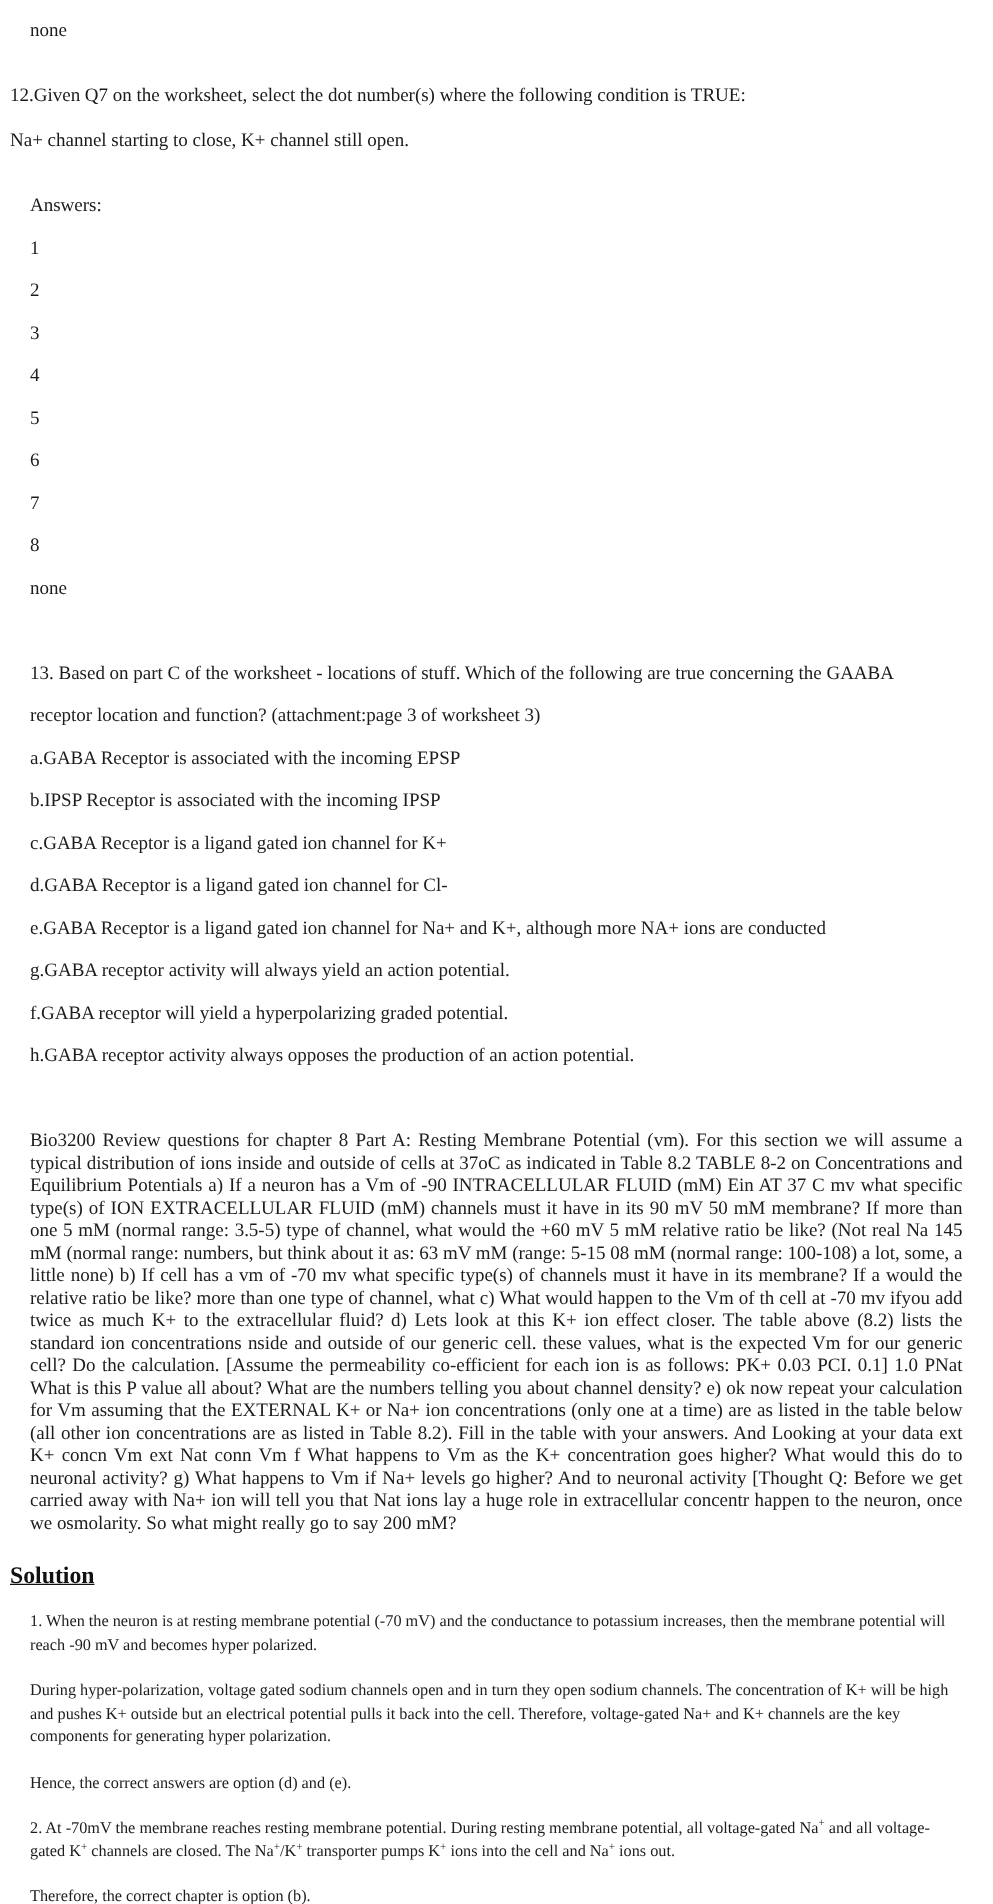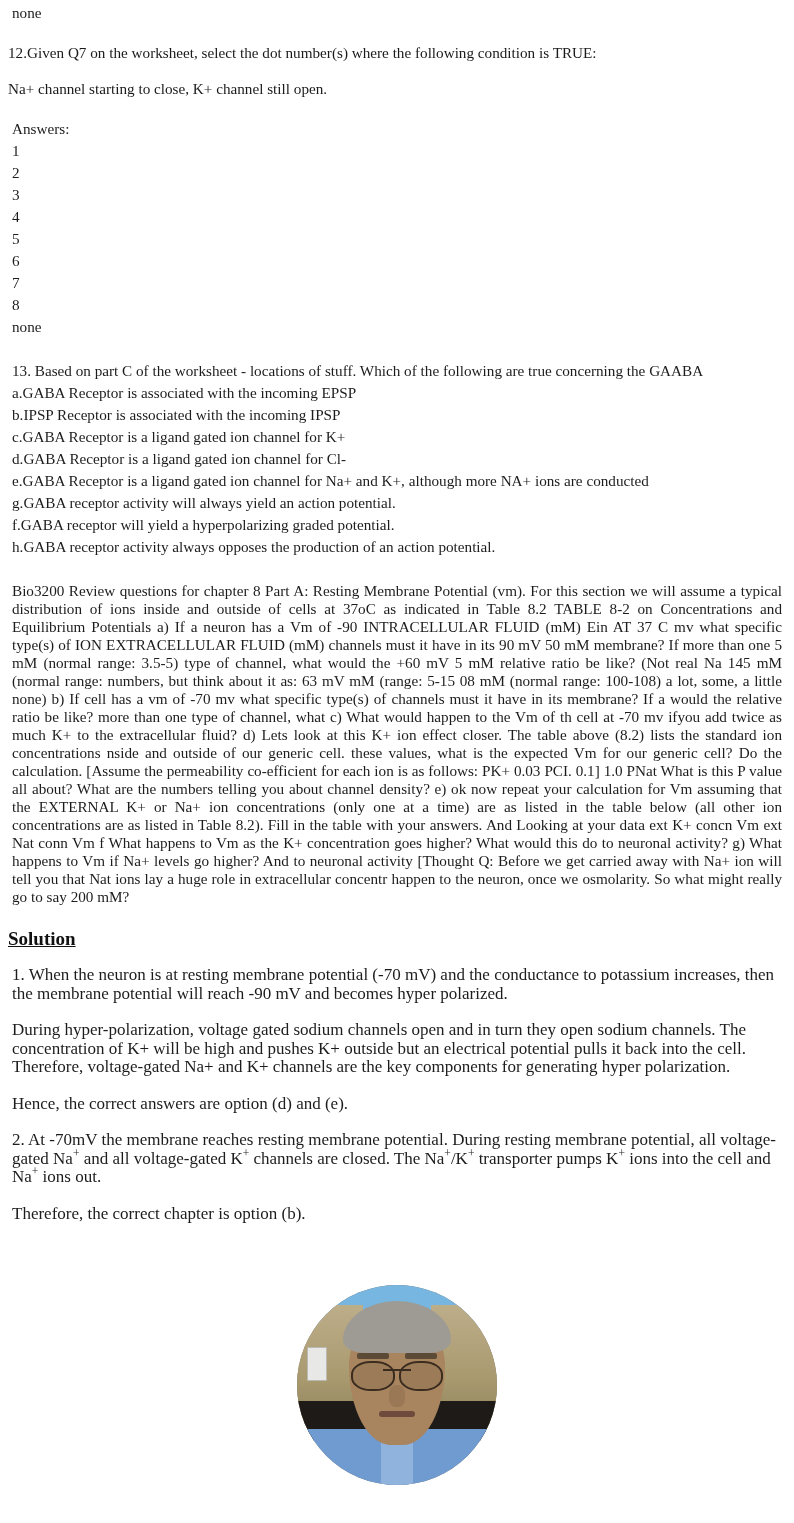--- a/index.html
+++ b/index.html
@@ -15,21 +15,21 @@
     color: #1a1a1a;
     -webkit-font-smoothing: antialiased;
   }
   .page {
     width: 794px;
     box-sizing: border-box;
     padding: 0 8px 0 8px;
     position: relative;
   }
   p, .line {
-    margin: 4px;
+    margin: 16px;
     font-size: 15.2px;
     line-height: 18px;
     color: #1c1c1c;
   }
   .gap {
     height: 18px;
   }
   .q-line {
     font-size: 15.2px;
     line-height: 18px;
@@ -48,21 +48,21 @@
   h2.solution {
     font-family: "Liberation Serif", "DejaVu Serif", serif;
     font-weight: bold;
     font-size: 19px;
     line-height: 22px;
     margin: 22px 0 16px 0;
     color: #111111;
     text-decoration: underline;
   }
   .sol-para {
-    font-size: 17px;
+    font-size: 13px;
     line-height: 18.5px;
     margin-bottom: 18px;
   }
   sup {
     font-size: 0.68em;
     vertical-align: super;
     line-height: 0;
   }
   .avatar-wrap {
     width: 100%;
@@ -259,20 +259,21 @@
     <div class="line">6</div>
     <div class="line">7</div>
     <div class="line">8</div>
     <div class="line">none</div>
   </div>
 
   <div class="gap"></div>
 
   <div class="opts">
     <div class="line">13. Based on part C of the worksheet - locations of stuff. Which of the following are true concerning the GAABA</div>
+    <div class="line">receptor location and function? (attachment:page 3 of worksheet 3)</div>
     <div class="line">a.GABA Receptor is associated with the incoming EPSP</div>
     <div class="line">b.IPSP Receptor is associated with the incoming IPSP</div>
     <div class="line">c.GABA Receptor is a ligand gated ion channel for K+</div>
     <div class="line">d.GABA Receptor is a ligand gated ion channel for Cl-</div>
     <div class="line">e.GABA Receptor is a ligand gated ion channel for Na+ and K+, although more NA+ ions are conducted</div>
     <div class="line">g.GABA receptor activity will always yield an action potential.</div>
     <div class="line">f.GABA receptor will yield a hyperpolarizing graded potential.</div>
     <div class="line">h.GABA receptor activity always opposes the production of an action potential.</div>
   </div>
 

